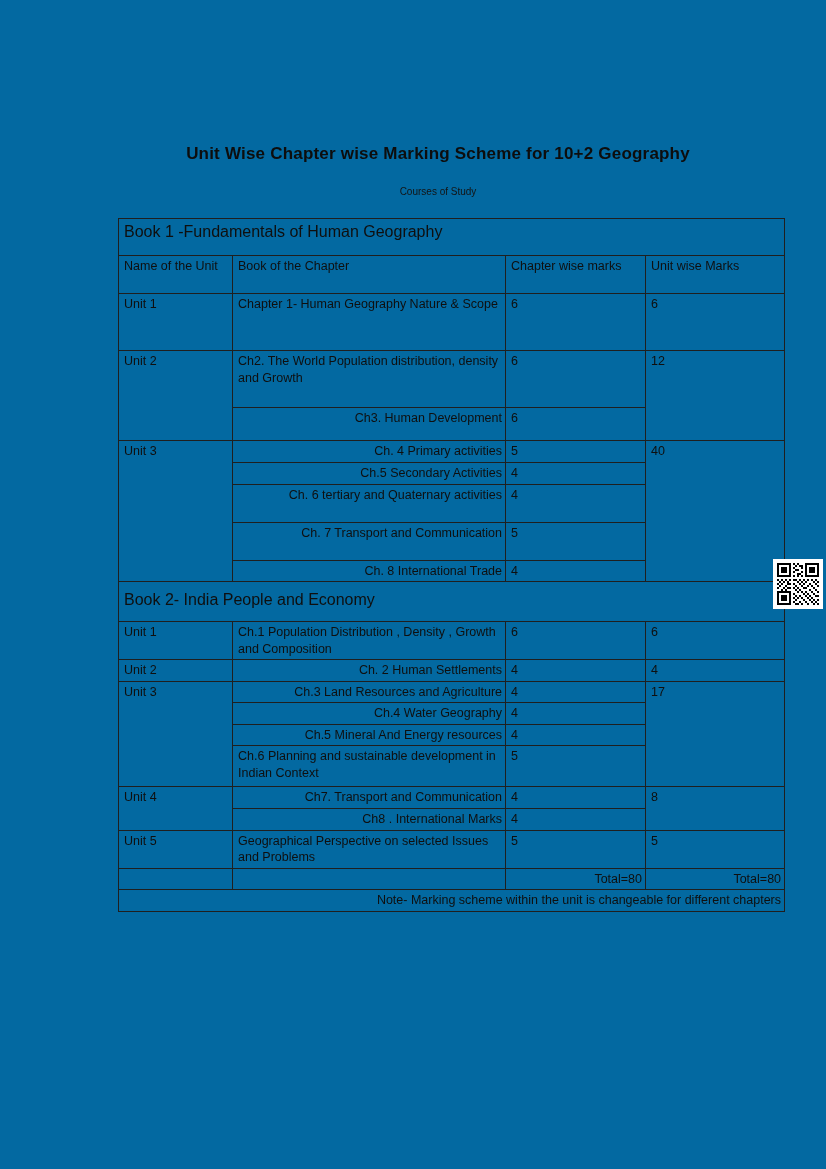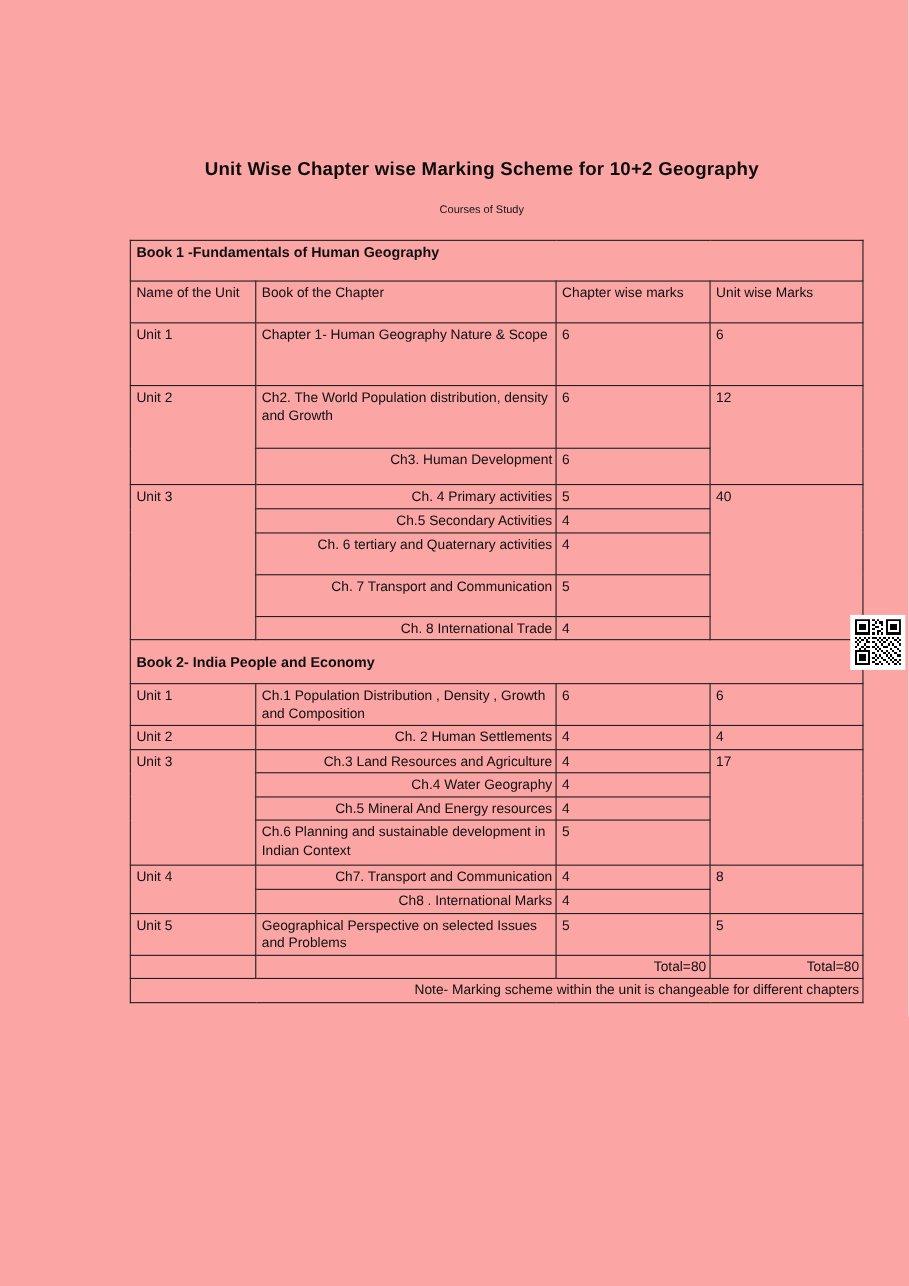--- a/index.html
+++ b/index.html
@@ -1,19 +1,19 @@
 <!DOCTYPE html>
 <html><head>
 <meta charset="utf-8">
 <style>
   html,body{margin:0;padding:0;background:#e8e8e8;}
   .page{
     position:relative;
     width:826px;height:1169px;
-    background:#fca5a5;
+    background:#0369a1;
     font-family:"Liberation Sans",sans-serif;
     color:#111;
     overflow:hidden;
     margin:0 auto;
   }
   .heading-wrap{
     position:absolute;left:93px;top:144px;width:690px;text-align:center;
   }
   .doc-title{
     font-size:17px;font-weight:bold;letter-spacing:0.2px;color:#0d0d0d;
@@ -25,21 +25,21 @@
     position:absolute;left:118px;top:218px;width:666px;
     border-collapse:collapse;table-layout:fixed;
     font-size:12.5px;line-height:1.32;color:#0f0f0f;
   }
   .scheme td{
     border:1.5px solid #1f1f1f;
     vertical-align:top;
     padding:2px 3px 2px 5px;
     overflow:hidden;
   }
-  .scheme td.book-hdr{font-weight:bold;font-size:13px;}
+  .scheme td.book-hdr{font-weight:normal;font-size:16px;}
   .scheme td.book-hdr-bottom{vertical-align:bottom;padding-bottom:11px;}
   .scheme td.nw{white-space:nowrap;text-align:right;}
   .qr-box{
     position:absolute;left:773px;top:559px;width:50px;height:50px;
     background:#fff;display:flex;align-items:center;justify-content:center;
   }
   .qr-box svg{display:block;}
 </style>
 </head>
 <body>

